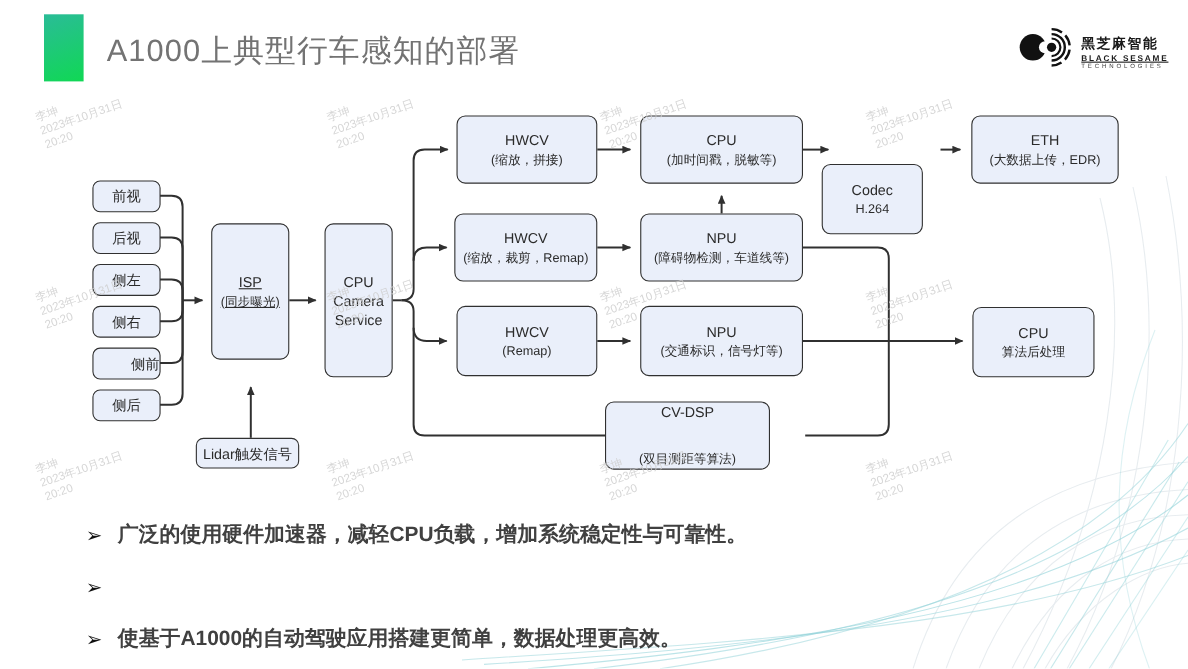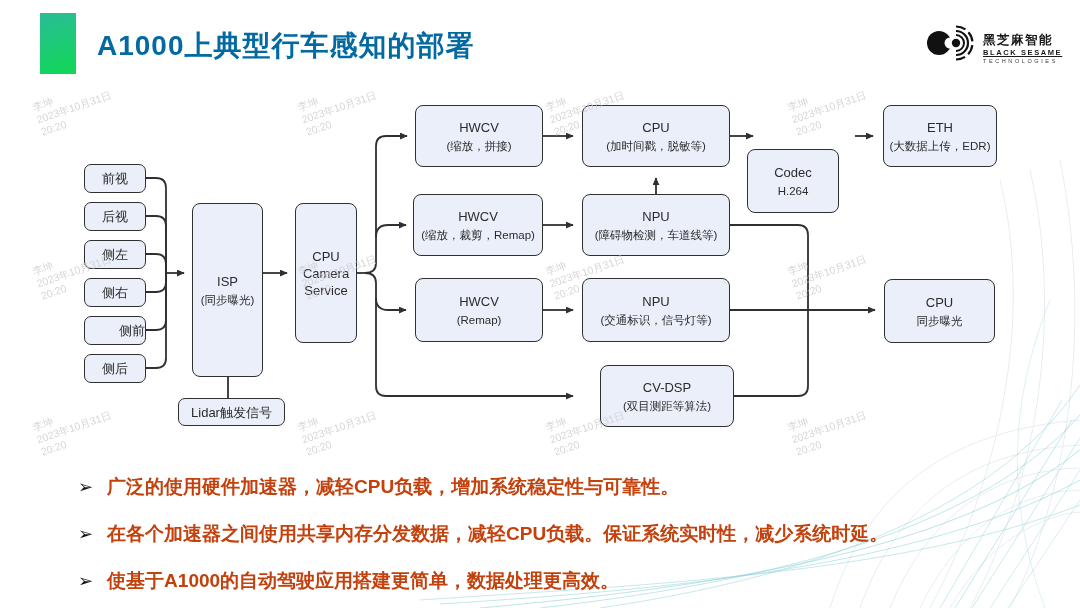--- a/index.html
+++ b/index.html
@@ -3,57 +3,57 @@
 <meta charset="utf-8">
 <style>
   html,body{margin:0;padding:0;}
   #slide{
     position:relative;width:1080px;height:608px;background:#ffffff;overflow:hidden;
     font-family:"Liberation Sans","DejaVu Sans",sans-serif;
   }
   
   .accent-square{position:absolute;left:40px;top:13px;width:36px;height:61px;
     background:linear-gradient(160deg,#2abc97 0%,#10d854 100%);}
-  .slide-title{position:absolute;left:97px;top:27px;font-size:28px;font-weight:bold;
-    color:#0369a1;letter-spacing:1px;white-space:nowrap;}
+  .slide-title{position:absolute;left:97px;top:27px;font-size:28px;font-weight:normal;
+    color:#737373;letter-spacing:1px;white-space:nowrap;}
   
   .logo{position:absolute;left:925px;top:18px;width:145px;height:50px;display:flex;align-items:center;}
   .logo-text{margin-left:6px;line-height:1;margin-top:12px;}
   .logo-cn{font-size:12.5px;font-weight:bold;color:#1a1a1a;letter-spacing:1.5px;}
   .logo-en{font-size:7.5px;font-weight:bold;color:#1a1a1a;letter-spacing:1.6px;margin-top:3px;text-decoration:underline;}
   .logo-en2{font-size:5.5px;color:#3c3c3c;letter-spacing:2.6px;margin-top:2.5px;}
   
   .node{position:absolute;background:#eaeffa;border:1.8px solid #303030;border-radius:8px;
     display:flex;flex-direction:column;align-items:center;justify-content:center;
     color:#2b2b2b;text-align:center;box-sizing:border-box;z-index:3;}
   .nt{font-size:13px;line-height:17px;}
   .ns{font-size:11.5px;line-height:16px;margin-top:2px;white-space:nowrap;}
   .cam{left:84px;width:62px;height:29px;border-radius:7px;}
   .n-cam0{top:164px;} .n-cam1{top:202px;} .n-cam2{top:240px;}
   .n-cam3{top:278px;} .n-cam4{top:316px;align-items:flex-end;} .n-cam5{top:354px;}
-  .n-isp{left:192px;top:203px;width:71px;height:174px;}
+  .n-isp{left:192px;top:203px;width:71px;height:124px;text-decoration:underline;}
   .n-ccs{left:295px;top:203px;width:62px;height:140px;}
-  .n-lidar{left:178px;top:398px;width:107px;height:28px;border-radius:7px;}
+  .n-lidar{left:178px;top:398px;width:94px;height:28px;border-radius:7px;}
   .n-hwcv1{left:415px;top:105px;width:128px;height:62px;}
   .n-cpu1{left:582px;top:105px;width:148px;height:62px;}
   .n-codec{left:747px;top:103px;width:92px;height:64px;margin-top:46px;}
-  .n-eth{left:883px;top:105px;width:114px;height:62px;}
+  .n-eth{left:883px;top:105px;width:134px;height:62px;}
   .n-hwcv2{left:413px;top:194px;width:130px;height:62px;}
   .n-npu1{left:582px;top:194px;width:148px;height:62px;}
   .n-hwcv3{left:415px;top:278px;width:128px;height:64px;}
   .n-npu2{left:582px;top:278px;width:148px;height:64px;}
-  .n-cvdsp{left:600px;top:365px;width:134px;height:62px;}
+  .n-cvdsp{left:550px;top:365px;width:150px;height:62px;justify-content:space-between;}
   .n-cpu2{left:884px;top:279px;width:111px;height:64px;}
   
   .lines{position:absolute;left:0;top:0;z-index:2;pointer-events:none;}
   
   .bullets{position:absolute;left:78px;top:474px;width:950px;z-index:3;}
   .bullet-row{display:flex;align-items:flex-start;margin-bottom:21px;}
   .bullet-marker{font-size:18px;color:#111;margin-right:14px;line-height:26px;}
-  .bullet-text{font-size:19px;font-weight:600;color:#c2410c;line-height:26px;white-space:nowrap;}
+  .bullet-text{font-size:19px;font-weight:600;color:#404040;line-height:26px;white-space:nowrap;}
   
   #wm-layer{position:absolute;left:0;top:0;width:100%;height:100%;z-index:10;pointer-events:none;}
   .wm{position:absolute;transform:rotate(-19deg);color:#cfcfcf;opacity:.85;
     font-size:10.5px;line-height:13px;white-space:nowrap;}
 </style>
 </head>
 <body>
 
 <div id="slide">
 
@@ -197,31 +197,30 @@
   <div class="node n-npu2">
     <div class="nt">NPU</div>
     <div class="ns">(交通标识，信号灯等)</div>
   </div>
   <div class="node n-cvdsp">
     <div class="nt">CV-DSP</div>
     <div class="ns">(双目测距等算法)</div>
   </div>
   <div class="node n-cpu2">
     <div class="nt">CPU</div>
-    <div class="ns">同步曝光</div>
+    <div class="ns">算法后处理</div>
   </div>
 
   <div class="bullets">
     <div class="bullet-row">
       <span class="bullet-marker">➢</span>
       <span class="bullet-text">广泛的使用硬件加速器，减轻CPU负载，增加系统稳定性与可靠性。</span>
     </div>
     <div class="bullet-row">
       <span class="bullet-marker">➢</span>
-      <span class="bullet-text">在各个加速器之间使用共享内存分发数据，减轻CPU负载。保证系统实时性，减少系统时延。</span>
     </div>
     <div class="bullet-row">
       <span class="bullet-marker">➢</span>
       <span class="bullet-text">使基于A1000的自动驾驶应用搭建更简单，数据处理更高效。</span>
     </div>
   </div>
 
   <div id="wm-layer">
       <div class="wm" style="left: 35px; top: 88px;">
         <div>李坤</div>

